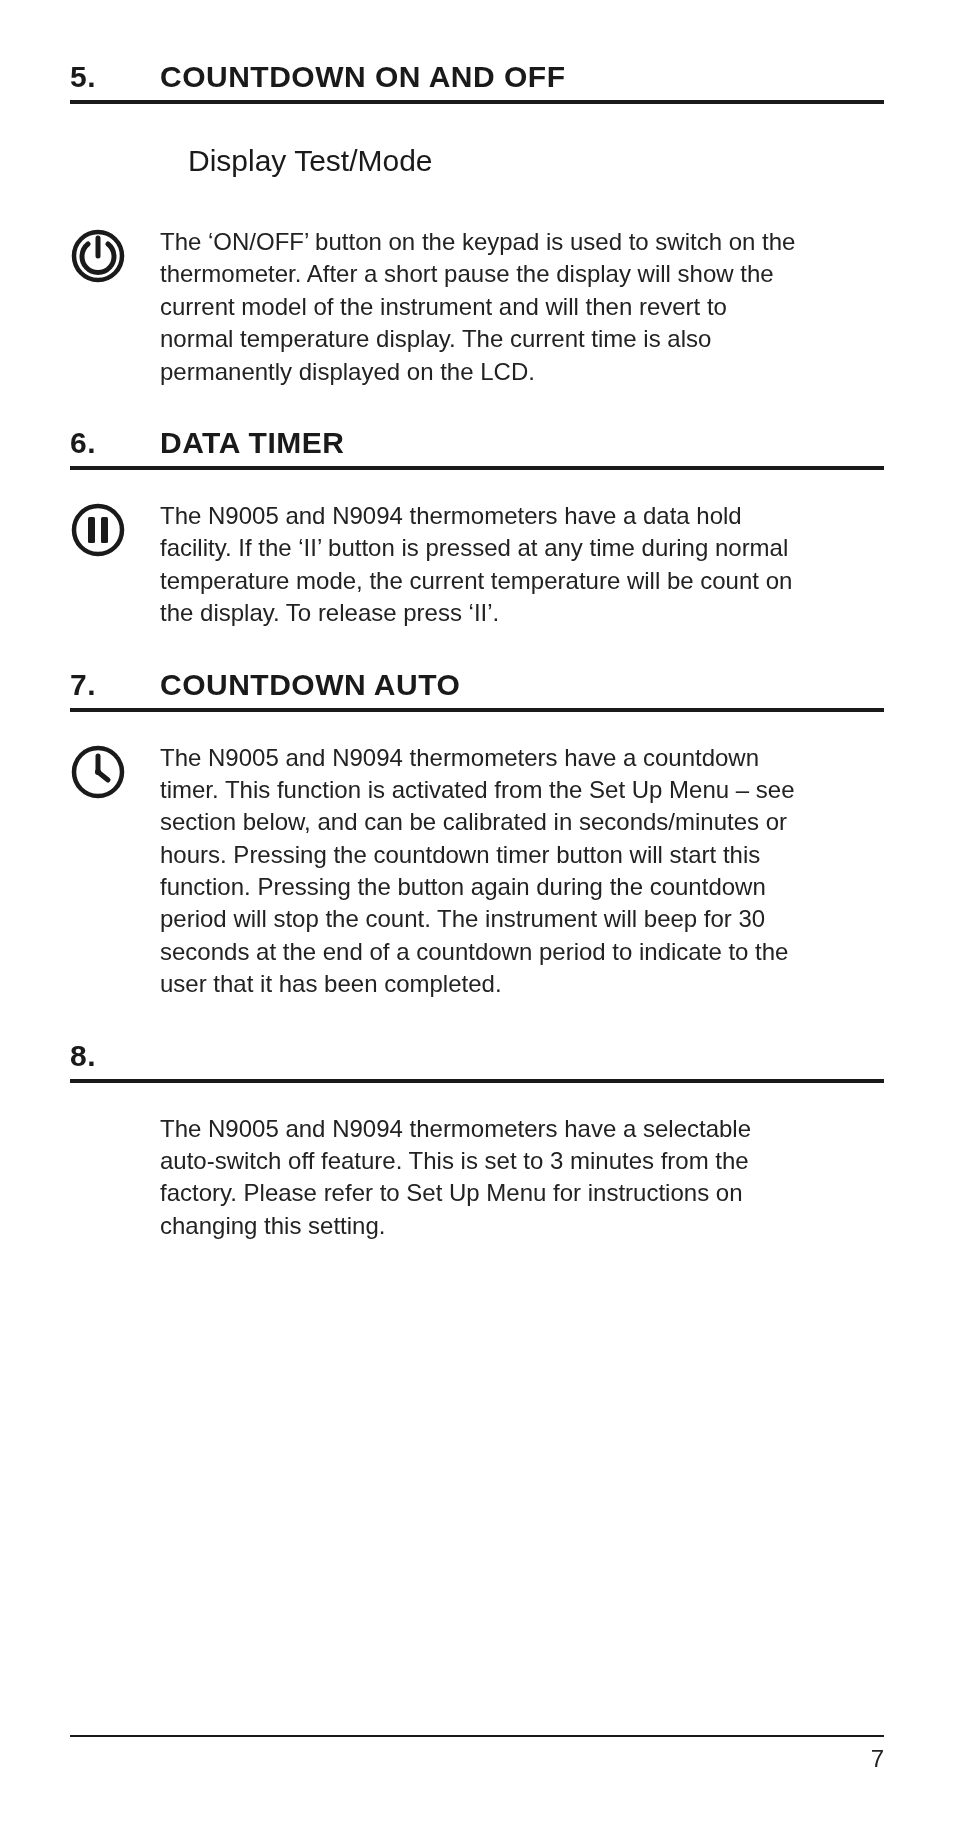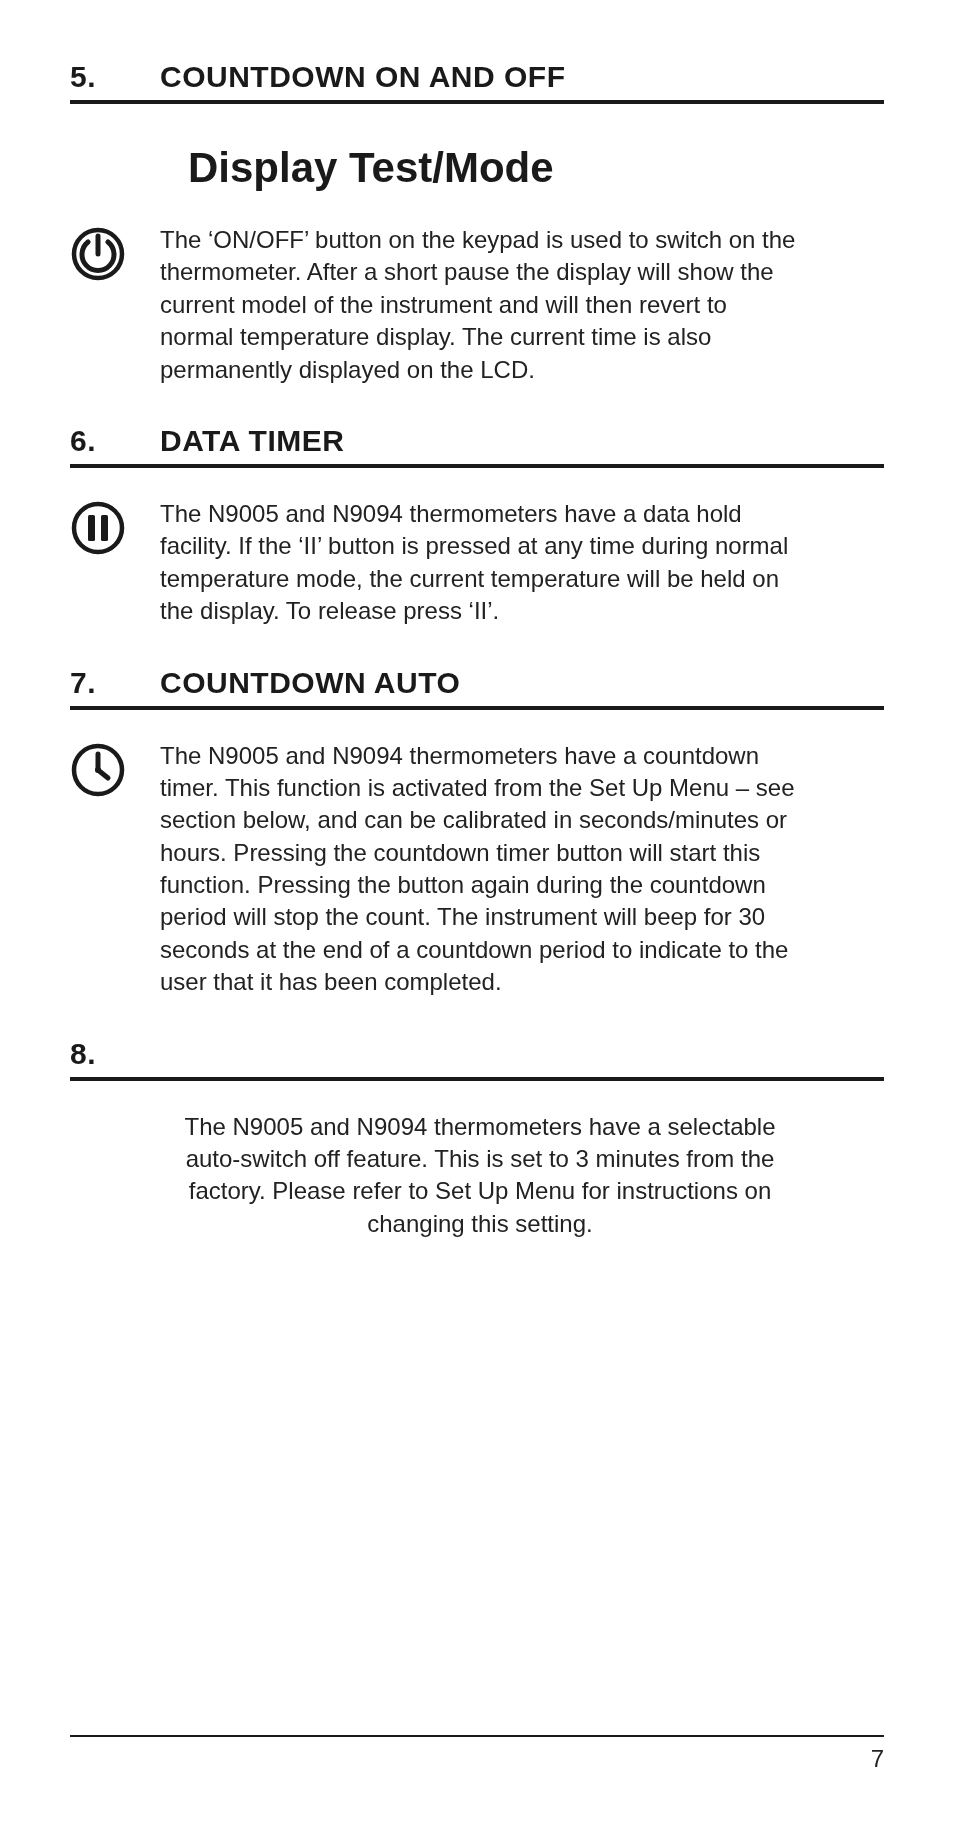--- a/index.html
+++ b/index.html
@@ -31,23 +31,23 @@
     font-weight: 700;
     font-size: 30px;
     letter-spacing: 0.5px;
   }
   .section-title {
     font-weight: 700;
     font-size: 30px;
     letter-spacing: 0.5px;
   }
   .subhead {
-    margin: 40px 0 32px 118px;
-    font-weight: 700;
-    font-size: 42px;
+    margin: 40px 0 48px 118px;
+    font-weight: 400;
+    font-size: 30px;
   }
   .block {
     display: flex;
     margin: 30px 0 34px 0;
   }
   .icon-cell {
     width: 90px;
     flex: 0 0 90px;
     display: flex;
     justify-content: flex-start;
@@ -56,21 +56,21 @@
   }
   .icon-cell svg { overflow: visible; }
   .body-text {
     margin-left: 28px;
     font-size: 24px;
     line-height: 1.35;
     color: #222;
     max-width: 640px;
   }
   .block .body-text { margin-left: 0; margin-right: 6px; }
-  .noicon .body-text { margin-left: 90px; text-align: center; }
+  .noicon .body-text { margin-left: 90px; }
   .footer-rule {
     position: absolute;
     left: 70px;
     right: 70px;
     bottom: 86px;
     border-top: 2px solid #1a1a1a;
   }
   .page-number {
     position: absolute;
     right: 70px;
@@ -108,21 +108,21 @@
   </div>
 
   <div class="block">
     <div class="icon-cell">
       <svg width="56" height="56" viewBox="0 0 56 56">
         <circle cx="28" cy="28" r="24" fill="none" stroke="#1a1a1a" stroke-width="4.5"></circle>
         <rect x="18" y="15" width="7" height="26" rx="1.5" fill="#1a1a1a"></rect>
         <rect x="31" y="15" width="7" height="26" rx="1.5" fill="#1a1a1a"></rect>
       </svg>
     </div>
-    <div class="body-text">The N9005 and N9094 thermometers have a data hold facility. If the ‘II’ button is pressed at any time during normal temperature mode, the current temperature will be held on the display. To release press ‘II’.</div>
+    <div class="body-text">The N9005 and N9094 thermometers have a data hold facility. If the ‘II’ button is pressed at any time during normal temperature mode, the current temperature will be count on the display. To release press ‘II’.</div>
   </div>
 
   <div class="section-header">
     <div class="section-num">7.</div>
     <div class="section-title">COUNTDOWN AUTO</div>
   </div>
 
   <div class="block">
     <div class="icon-cell">
       <svg width="56" height="56" viewBox="0 0 56 56">

